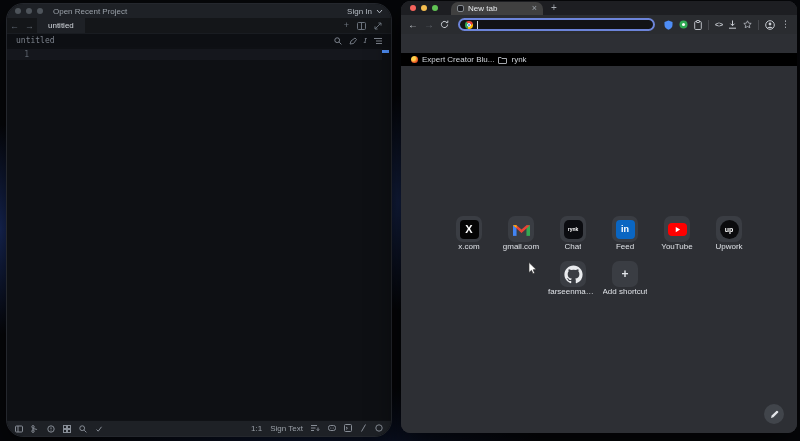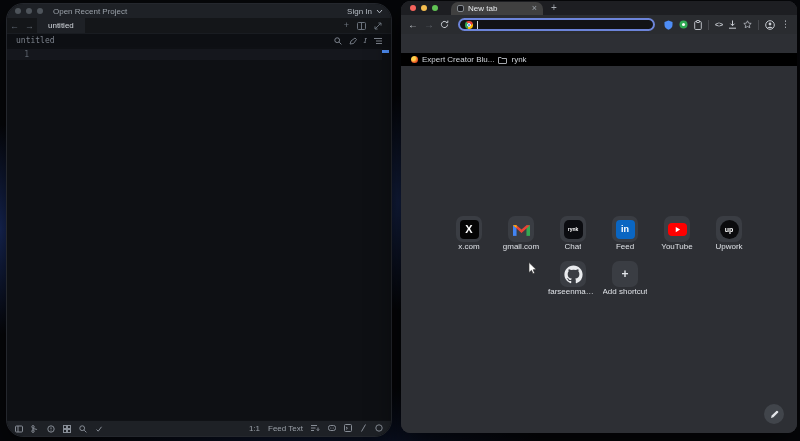--- a/index.html
+++ b/index.html
@@ -192,21 +192,21 @@
         </svg>
       <svg class="mini" width="8" height="8" viewBox="0 0 8 8">
           <circle cx="3.2" cy="3.2" r="2.4" fill="none" stroke="#878d96"></circle>
           <line x1="5.2" y1="5.2" x2="7.4" y2="7.4" stroke="#878d96"></line>
         </svg>
       <svg class="mini" width="8" height="8" viewBox="0 0 8 8">
           <polyline points="1.5,4.5 3.2,6.2 6.5,1.8" fill="none" stroke="#878d96"></polyline>
         </svg>
       <div class="ed-status-right">
         <span>1:1</span>
-        <span>Feed Text</span>
+        <span>Sign Text</span>
         <svg class="mini" width="9" height="8" viewBox="0 0 9 8">
             <line x1="0" y1="1.5" x2="6" y2="1.5" stroke="#878d96"></line>
             <line x1="0" y1="4" x2="4.5" y2="4" stroke="#878d96"></line>
             <line x1="0" y1="6.5" x2="3" y2="6.5" stroke="#878d96"></line>
             <path d="M7 3.5v3M5.8 5.4l1.2 1.3 1.2-1.3" fill="none" stroke="#878d96"></path>
           </svg>
         <svg class="mini" width="8" height="8" viewBox="0 0 8 8">
             <rect x="0.5" y="1.5" width="7" height="5" rx="2" fill="none" stroke="#878d96"></rect>
             <circle cx="2.8" cy="4" r=".6" fill="#878d96"></circle>
             <circle cx="5.2" cy="4" r=".6" fill="#878d96"></circle>

